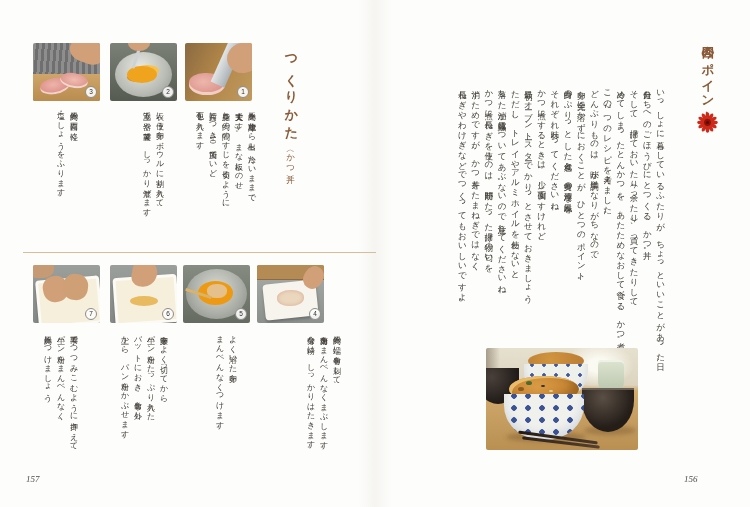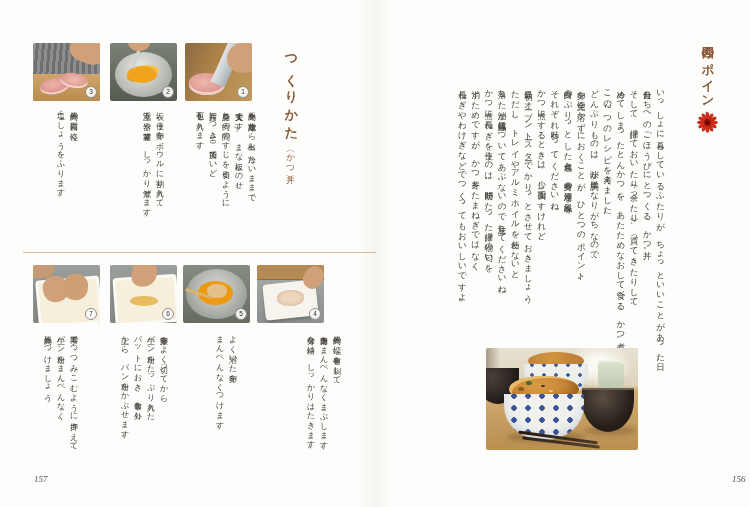--- a/index.html
+++ b/index.html
@@ -27,23 +27,23 @@
   .st2{top:106px;right:584px;}
   .st3{top:106px;right:670px;}
   .st4{top:330px;right:407px;height:140px;}
   .st5{top:330px;right:511px;height:140px;}
   .st6{top:330px;right:580px;height:140px;}
   .st7{top:330px;right:670px;height:140px;}
 
   .divider{position:absolute;left:23px;top:252px;width:353px;height:1px;background:#d9bd98;}
 
   .pagenum{position:absolute;top:474px;font-size:9px;font-style:italic;color:#4c4c4c;
-    font-family:"Liberation Serif",serif;margin-left:8px;}
+    font-family:"Liberation Serif",serif;}
   .pn-left{left:26px;}
-  .pn-right{left:724px;}
+  .pn-right{left:684px;}
 
   
   .photo{position:absolute;width:67px;height:58px;overflow:hidden;border-radius:2px;}
   .shape{position:absolute;display:block;}
   .badge{position:absolute;right:3px;bottom:3px;width:10px;height:10px;border-radius:50%;
     background:rgba(252,252,250,.92);border:1px solid #8c8c8c;color:#2e2e2e;
     font-size:6.5px;line-height:10px;text-align:center;
     font-family:"Liberation Sans",sans-serif;}
   .row1{top:43px;} .row2{top:265px;}
   .ph1{left:185px;} .ph2{left:110px;} .ph3{left:33px;}

